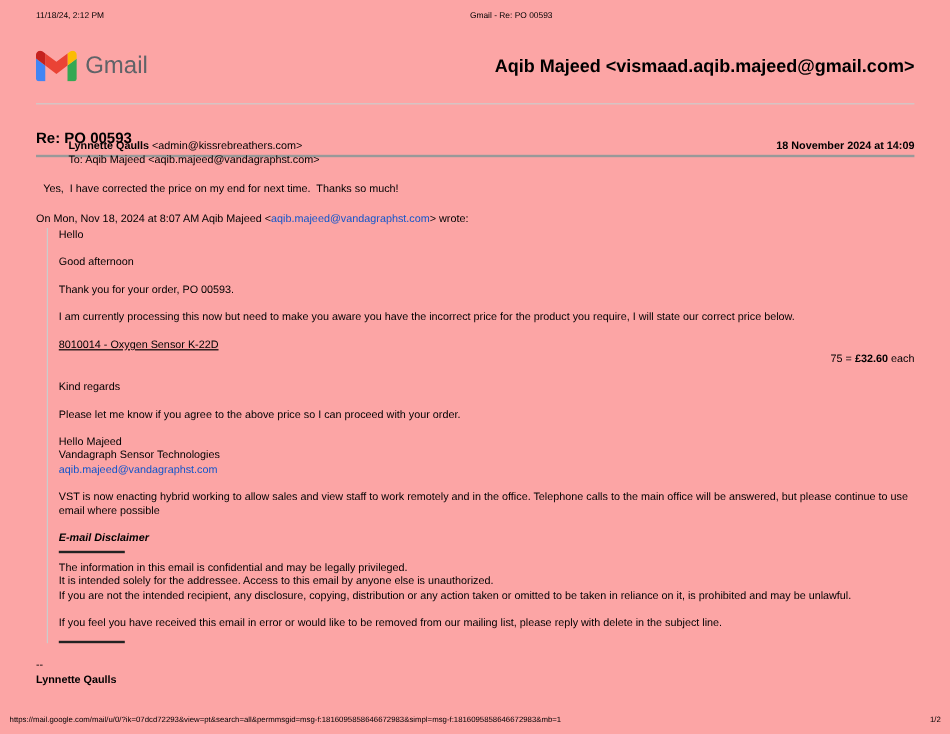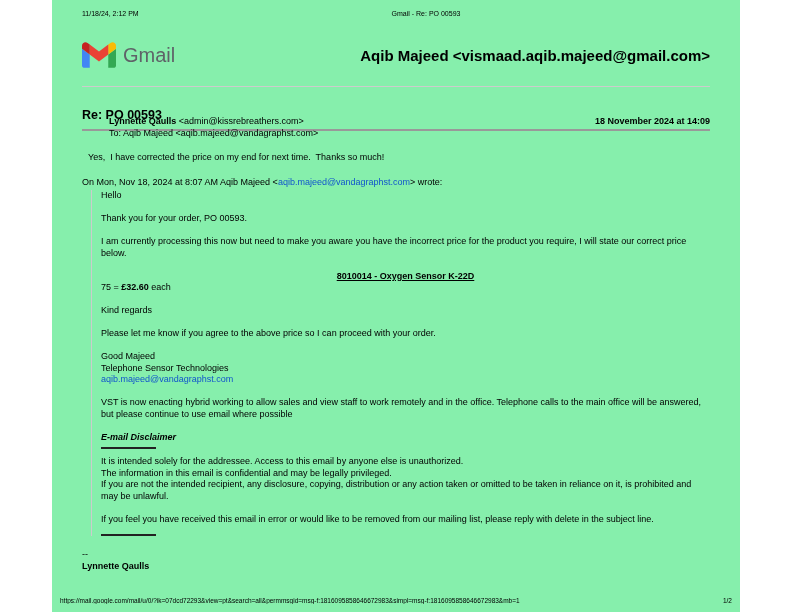--- a/index.html
+++ b/index.html
@@ -1,19 +1,19 @@
 <!DOCTYPE html>
 <html><head>
 <meta charset="utf-8">
 <style>
   * { margin:0; padding:0; box-sizing:border-box; }
   html,body { background:#fff; }
   body { font-family:"Liberation Sans", sans-serif; color:#000; }
   .page {
-    position:relative; width:688px; height:612px; background:#86efac;
+    position:relative; width:792px; height:612px; background:#fca5a5;
     overflow:hidden; margin:0 auto;
   }
   
   .print-header {
     position:absolute; top:10px; left:30px; right:30px;
     font-size:7px; color:#000; display:flex;
   }
   .ph-date { width:200px; }
   .ph-title { flex:1; text-align:center; margin-right:140px; }
   
@@ -47,22 +47,22 @@
   }
   .reply-text { margin-left:6px; white-space:pre-wrap; }
   .quote-header { margin-top:13px; }
   a.mail-link, .mail-link { color:#1155cc; text-decoration:none; cursor:pointer; }
   .quote {
     margin-top:2px; margin-left:9px; border-left:1px solid #cccccc;
     padding-left:9px;
   }
   .quote p { margin-top:11.5px; }
   .quote p.first { margin-top:0; }
-  .product-title { font-weight:bold; text-decoration:underline;text-align:center; }
-  .price-line { margin-top:0 !important; }
+  .product-title { font-weight:normal; text-decoration:underline; }
+  .price-line { margin-top:0 !important;text-align:right; }
   .bold { font-weight:bold; }
   .sig-line { margin-top:0 !important; }
   .disclaimer-title { font-weight:bold;font-style:italic; }
   .mini-hr { border:none; border-top:2px solid #222; width:55px; margin:4px 0 7px 0; }
   .mini-hr.end { margin-top:9px; }
   .sender-sig { margin-top:13px; margin-left:0; }
   .sender-sig .dashes { display:block; }
   .sender-sig .name { font-weight:bold; }
   
   .print-footer {
@@ -109,34 +109,35 @@
     <div class="to">To: Aqib Majeed &lt;aqib.majeed@vandagraphst.com&gt;</div>
   </div>
 
   <div class="body-area">
     <div class="reply-text">Yes,  I have corrected the price on my end for next time.  Thanks so much!</div>
 
     <div class="quote-header"><span>On Mon, Nov 18, 2024 at 8:07 AM Aqib Majeed &lt;</span><a class="mail-link">aqib.majeed@vandagraphst.com</a><span>&gt; wrote:</span></div>
 
     <div class="quote">
       <p class="first">Hello</p>
+      <p>Good afternoon</p>
       <p>Thank you for your order, PO 00593.</p>
       <p>I am currently processing this now but need to make you aware you have the incorrect price for the product you require, I will state our correct price below.</p>
       <p class="product-title">8010014 - Oxygen Sensor K-22D</p>
       <p class="price-line"><span>75 = </span><span class="bold">£32.60</span><span> each</span></p>
       <p>Kind regards</p>
       <p>Please let me know if you agree to the above price so I can proceed with your order.</p>
-      <p>Good Majeed</p>
-      <p class="sig-line">Telephone Sensor Technologies</p>
+      <p>Hello Majeed</p>
+      <p class="sig-line">Vandagraph Sensor Technologies</p>
       <p class="sig-line"><a class="mail-link">aqib.majeed@vandagraphst.com</a></p>
       <p>VST is now enacting hybrid working to allow sales and view staff to work remotely and in the office. Telephone calls to the main office will be answered, but please continue to use email where possible</p>
       <p class="disclaimer-title">E-mail Disclaimer</p>
       <hr class="mini-hr">
+      <p class="sig-line">The information in this email is confidential and may be legally privileged.</p>
       <p class="sig-line">It is intended solely for the addressee. Access to this email by anyone else is unauthorized.</p>
-      <p class="sig-line">The information in this email is confidential and may be legally privileged.</p>
       <p class="sig-line">If you are not the intended recipient, any disclosure, copying, distribution or any action taken or omitted to be taken in reliance on it, is prohibited and may be unlawful.</p>
       <p>If you feel you have received this email in error or would like to be removed from our mailing list, please reply with delete in the subject line.</p>
       <hr class="mini-hr end">
     </div>
 
     <div class="sender-sig">
       <span class="dashes">--</span>
       <span class="name">Lynnette Qaulls</span>
     </div>
   </div>

